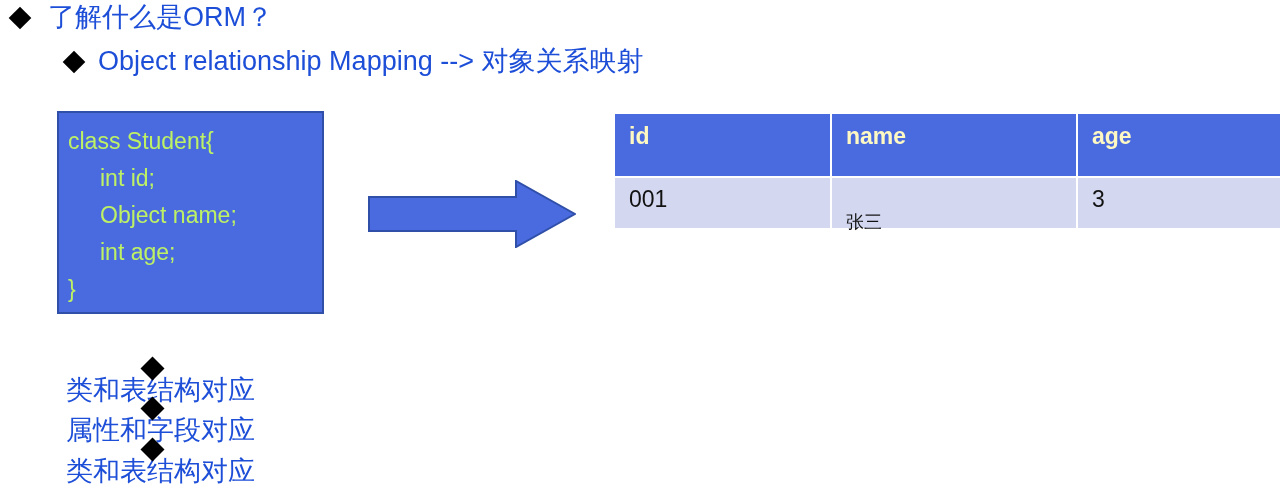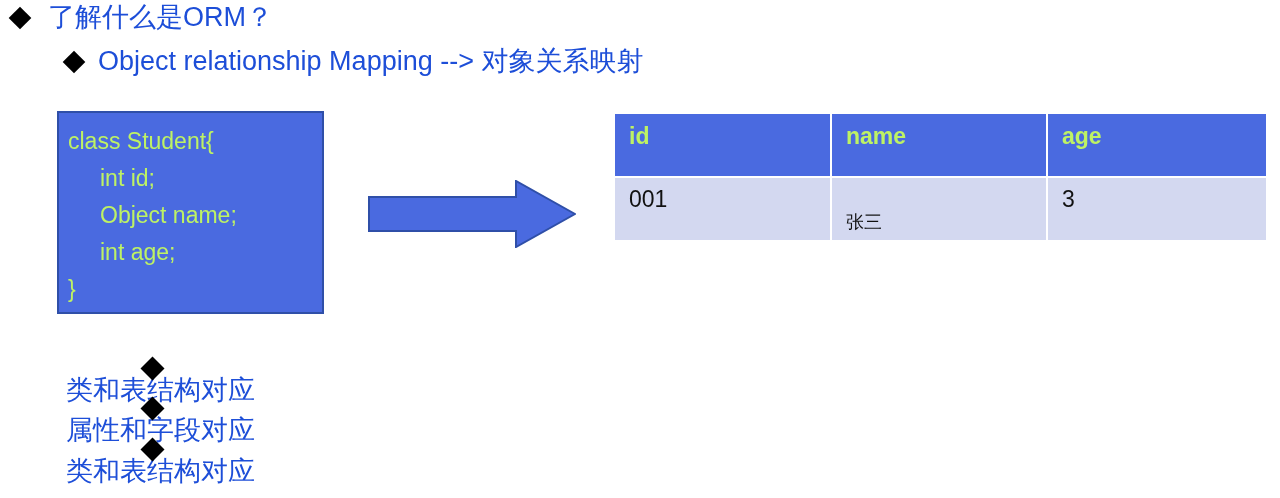--- a/index.html
+++ b/index.html
@@ -118,39 +118,39 @@
     width: 653px;
     border-collapse: separate;
     border-spacing: 2px 2px;
     table-layout: fixed;
   }
   #orm-table td {
     padding: 0;
     vertical-align: top;
   }
   #orm-table .col-id   { width: 215px; }
-  #orm-table .col-name { width: 214px; }
+  #orm-table .col-name { width: 244px; }
   #orm-table .col-age  { width: 218px; }
 
   .th-cell {
     background: #4a6ae0;
-    color: #bef264;
+    color: #fef9c3;
     font-size: 23px;
     font-weight: bold;
     height: 62px;
     padding: 9px 0 0 14px;
     box-sizing: border-box;
   }
   .td-cell {
     font-size: 23px;
     color: #111111;
     box-sizing: border-box;
     padding: 8px 0 0 14px;
   }
-  .row-a .td-cell { background: #d3d8f0; height: 62px; }
+  .row-a .td-cell { background: #d3d8f0; height: 50px; }
   .row-b .td-cell { background: #e7eaf8; height: 54px; }
 
   .cell-name {
     font-size: 18px;
     font-weight: normal;
     padding-top: 32px;
   }
 </style>
 </head>
 <body>

